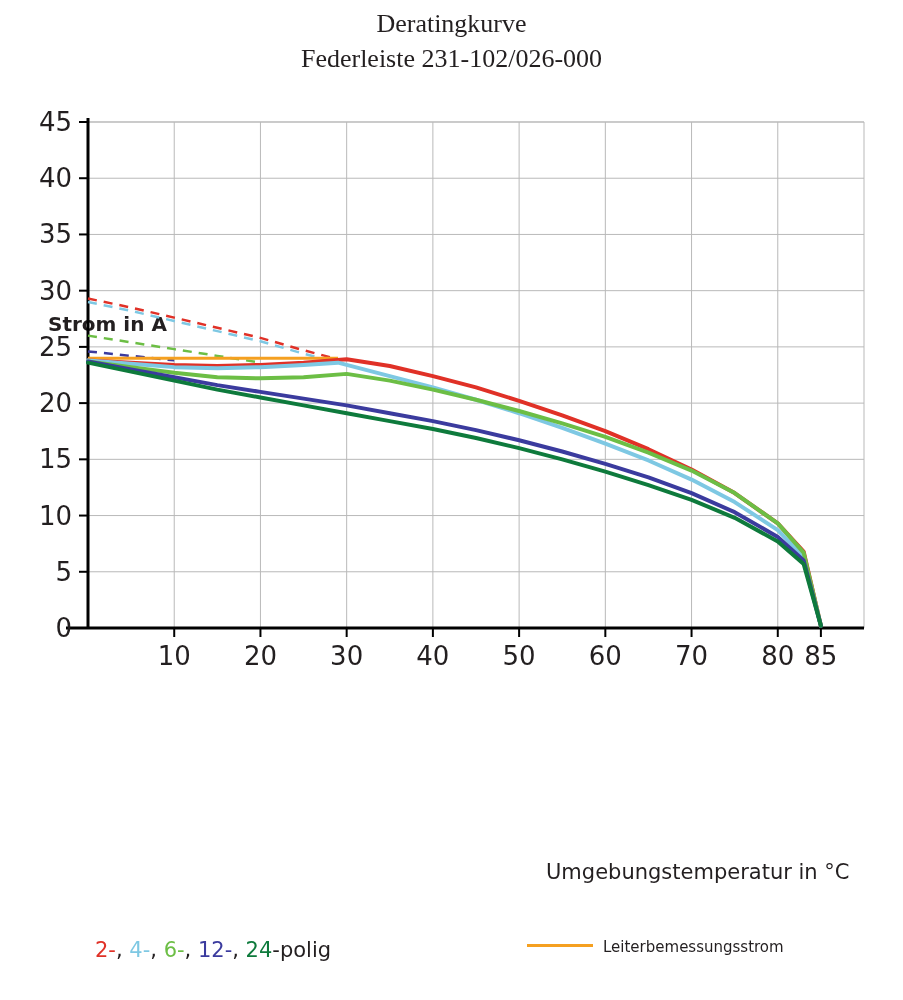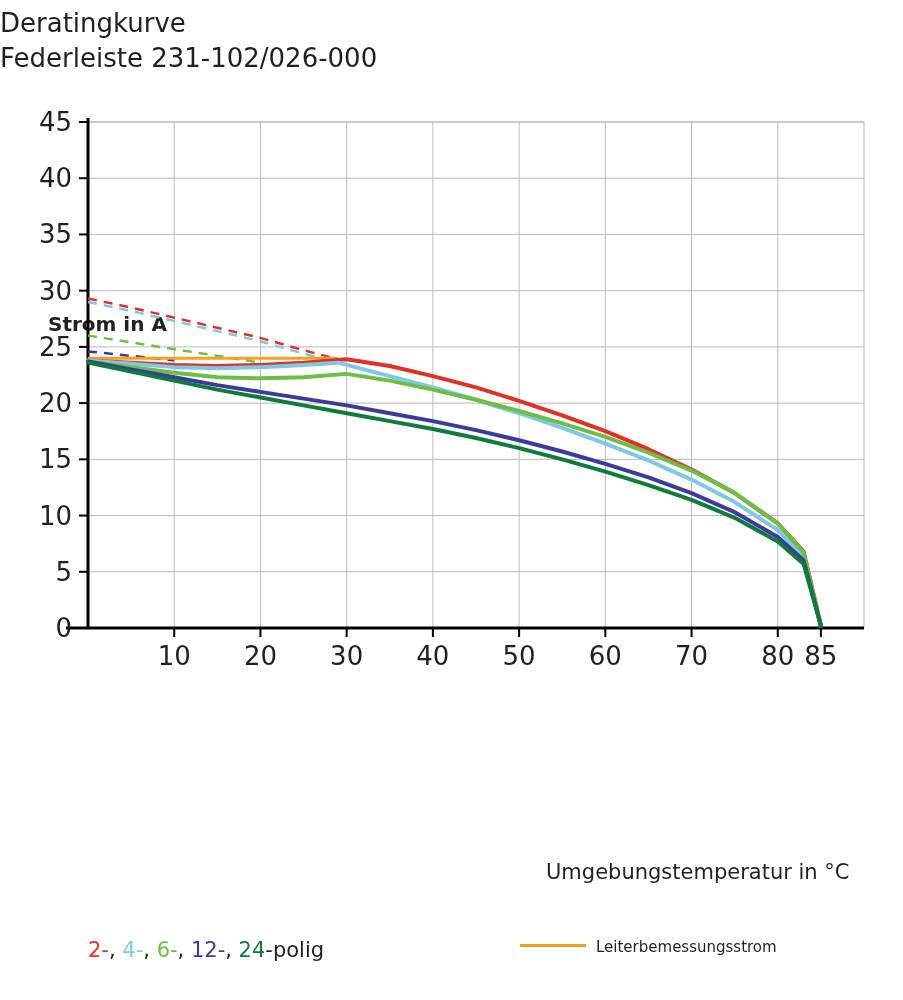--- a/index.html
+++ b/index.html
@@ -11,22 +11,23 @@
     width: 903px;
     height: 1000px;
     font-family: "DejaVu Sans", sans-serif;
     color: #000000;
     position: relative;
     overflow: hidden;
   }
 
   #title-block {
     width: 903px;
-    text-align: left;
+    text-align: center;
     padding-top: 6px;
+    font-family: Liberation Serif, serif;
   }
   #title-block .title-line {
     font-size: 26px;
     line-height: 35px;
     color: #231f20;
     white-space: nowrap;
   }
   #title-block .title-line sup {
     font-size: 17px;
     vertical-align: super;
@@ -58,21 +59,21 @@
   }
 
   .plot-svg {
     position: absolute;
     left: 0;
     top: 0;
   }
 
   #legend {
     position: absolute;
-    left: 0;
+    left: 7px;
     top: 930px;
     width: 766px;
     height: 60px;
   }
   #legend-series {
     position: absolute;
     left: 88px;
     top: 8px;
     font-size: 21px;
     white-space: nowrap;

